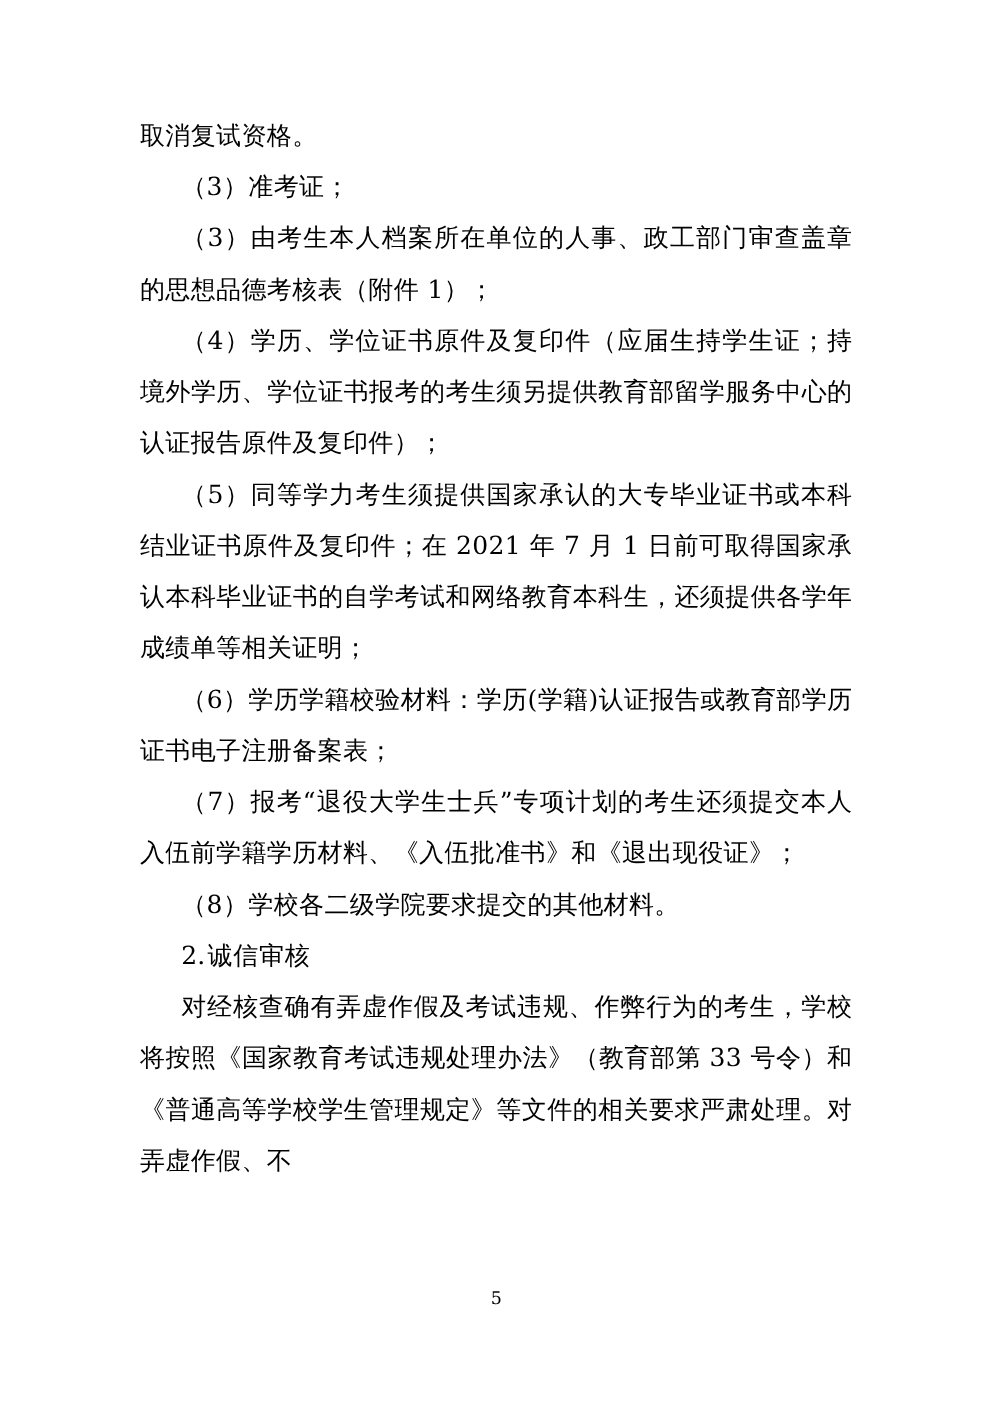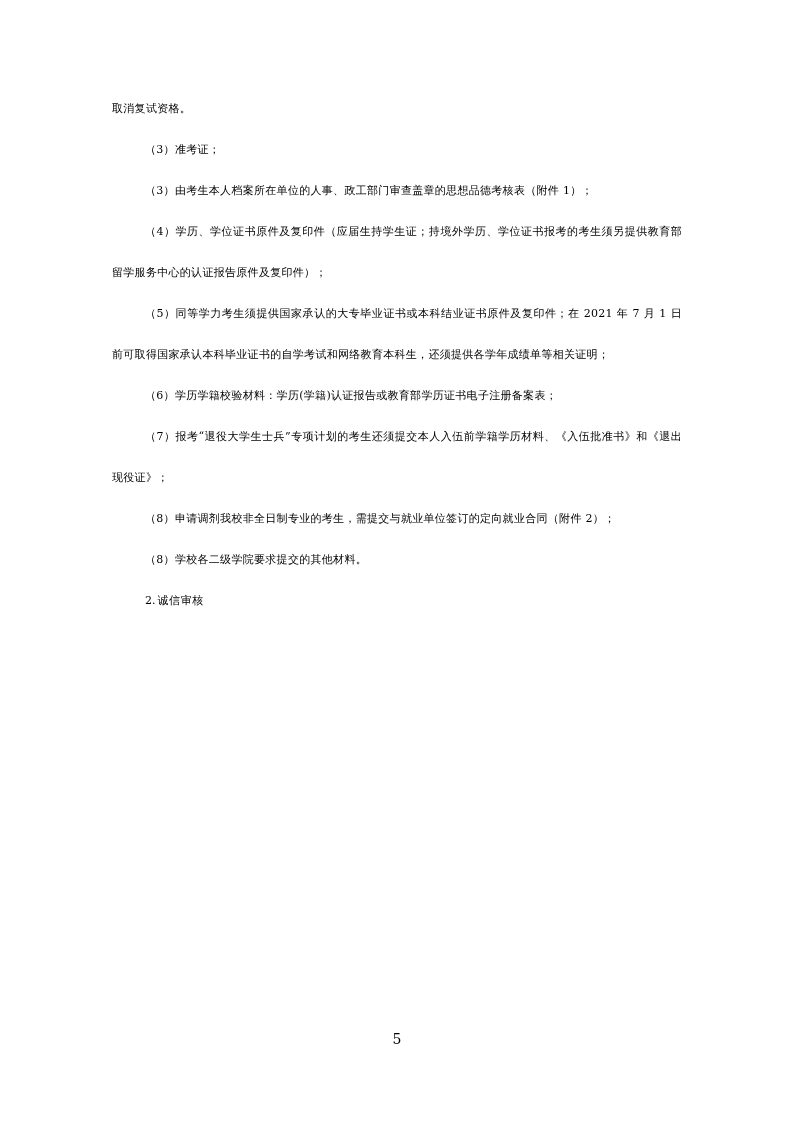--- a/index.html
+++ b/index.html
@@ -18,21 +18,21 @@
   .page {
     position: absolute;
     left: 0;
     top: 0;
     width: 794px;
     height: 1123px;
     box-sizing: border-box;
     padding: 88px 112px 60px 112px;
   }
   .doc-body {
-    font-size: 11px;
+    font-size: 20px;
     line-height: 41px;
     text-align: justify;
     text-justify: inter-ideograph;
     letter-spacing: 0.3px;
   }
   p {
     margin: 0;
     padding: 0;
   }
   .para {
@@ -78,22 +78,22 @@
 
     <p class="para">取消复试资格。</p>
 
 
     <p class="indent2">（3）准考证；</p>
     <p class="indent2">（3）由考生本人档案所在单位的人事、政工部门审查盖章的思想品德考核表（附件 1）；</p>
     <p class="indent2">（4）学历、学位证书原件及复印件（应届生持学生证；持境外学历、学位证书报考的考生须另提供教育部留学服务中心的认证报告原件及复印件）；</p>
     <p class="indent2">（5）同等学力考生须提供国家承认的大专毕业证书或本科结业证书原件及复印件；在 2021 年 7 月 1 日前可取得国家承认本科毕业证书的自学考试和网络教育本科生，还须提供各学年成绩单等相关证明；</p>
     <p class="indent2">（6）学历学籍校验材料：学历(学籍)认证报告或教育部学历证书电子注册备案表；</p>
     <p class="indent2">（7）报考“退役大学生士兵”专项计划的考生还须提交本人入伍前学籍学历材料、《入伍批准书》和《退出现役证》；</p>
-    <p class="indent2">（8）申请调剂我校非全日制专业的考生，需提交与就业单位签订的定向就业合同（附件 2）；</p>
     <p class="indent2">（8）学校各二级学院要求提交的其他材料。</p>
 
     <p class="heading2"><span class="num">2.</span><span>诚信审核</span></p>
 
+    <p class="indent2">对经核查确有弄虚作假及考试违规、作弊行为的考生，学校将按照《国家教育考试违规处理办法》（教育部第 33 号令）和《普通高等学校学生管理规定》等文件的相关要求严肃处理。对弄虚作假、不</p>
 
   </div>
 
   <div class="page-number">5</div>
 </div>
 
 </body></html>

